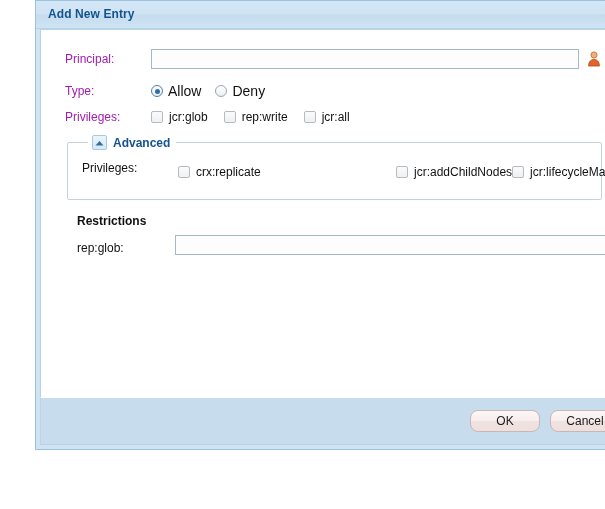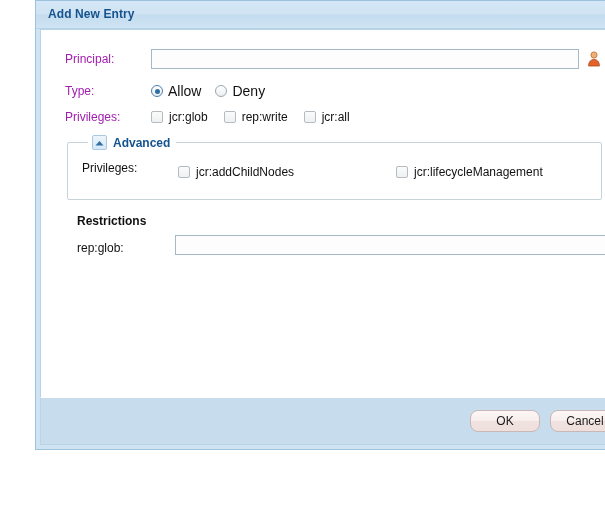--- a/index.html
+++ b/index.html
@@ -356,20 +356,24 @@
           </span>
           <span class="legend-text">Advanced</span>
         </div>
 
         <div class="priv-grid-wrap">
           <div class="priv-side-label">Privileges:</div>
           <div class="priv-grid">
 
             <label class="cb-item">
               <span class="cb"></span>
+              <span class="cb-label">crx:replicate</span>
+            </label>
+            <label class="cb-item">
+              <span class="cb"></span>
               <span class="cb-label">jcr:addChildNodes</span>
             </label>
             <label class="cb-item">
               <span class="cb"></span>
               <span class="cb-label">jcr:lifecycleManagement</span>
             </label>
 
           </div>
         </div>
       </div>

